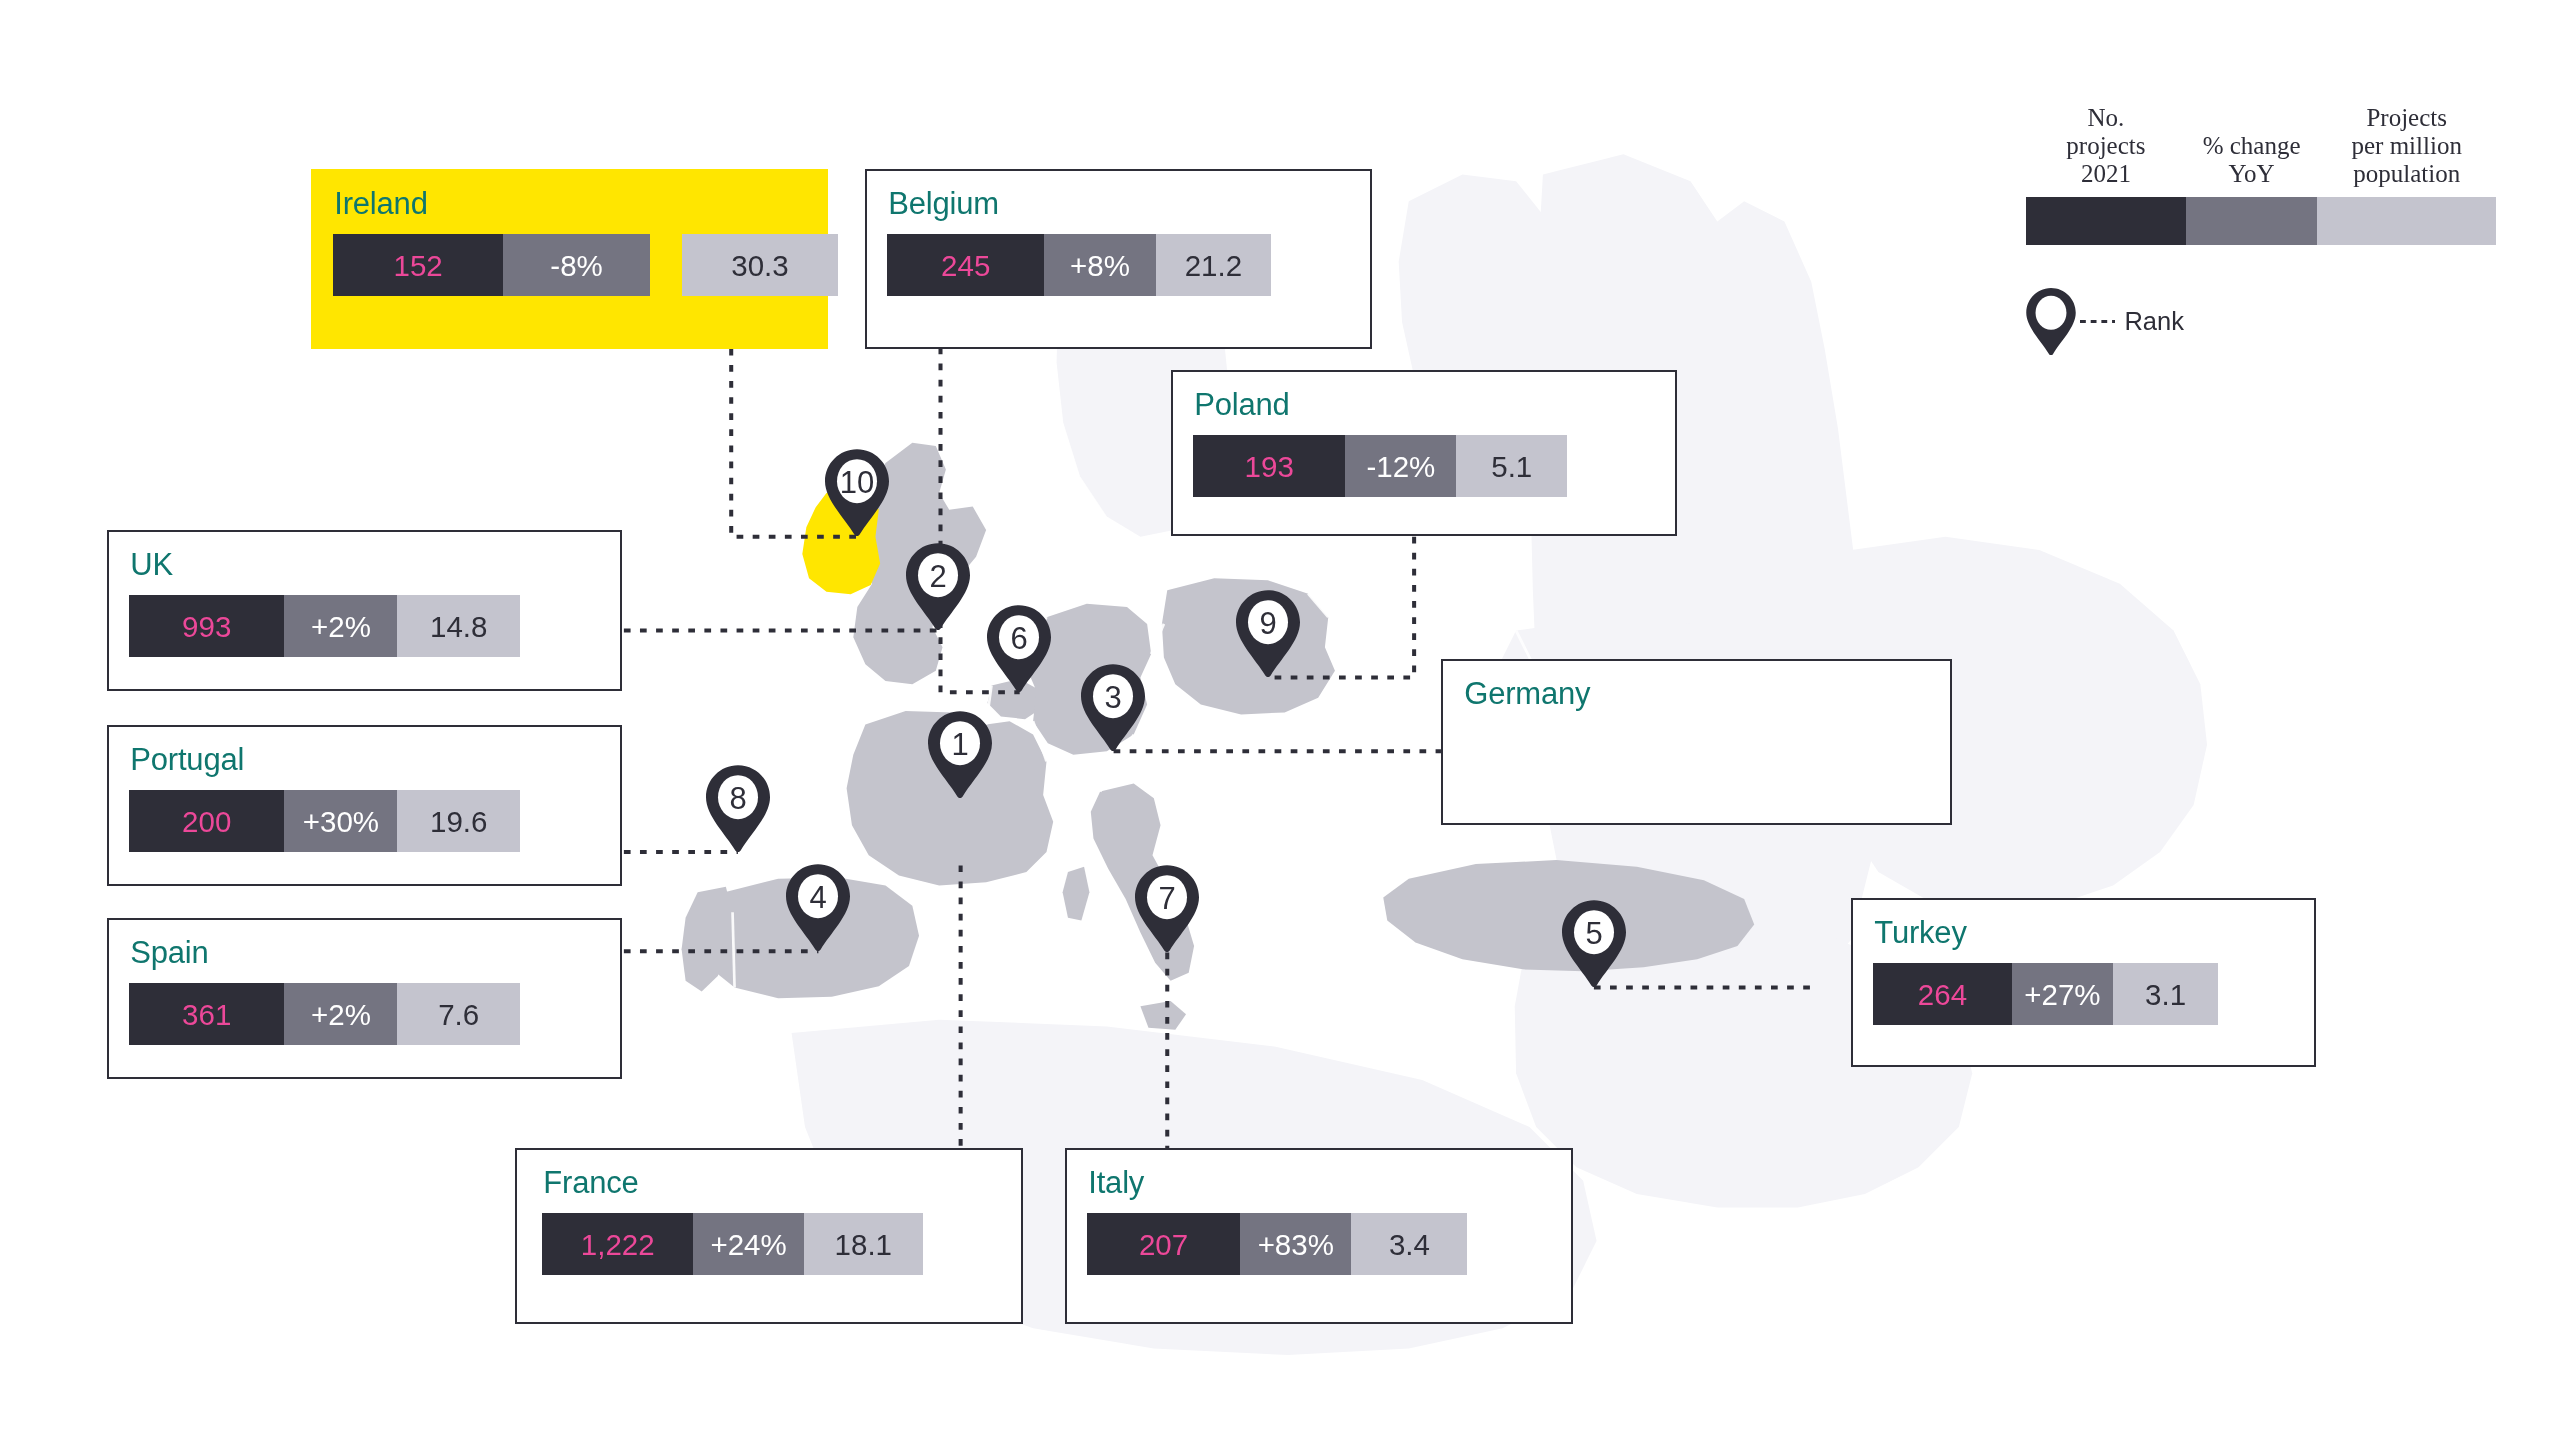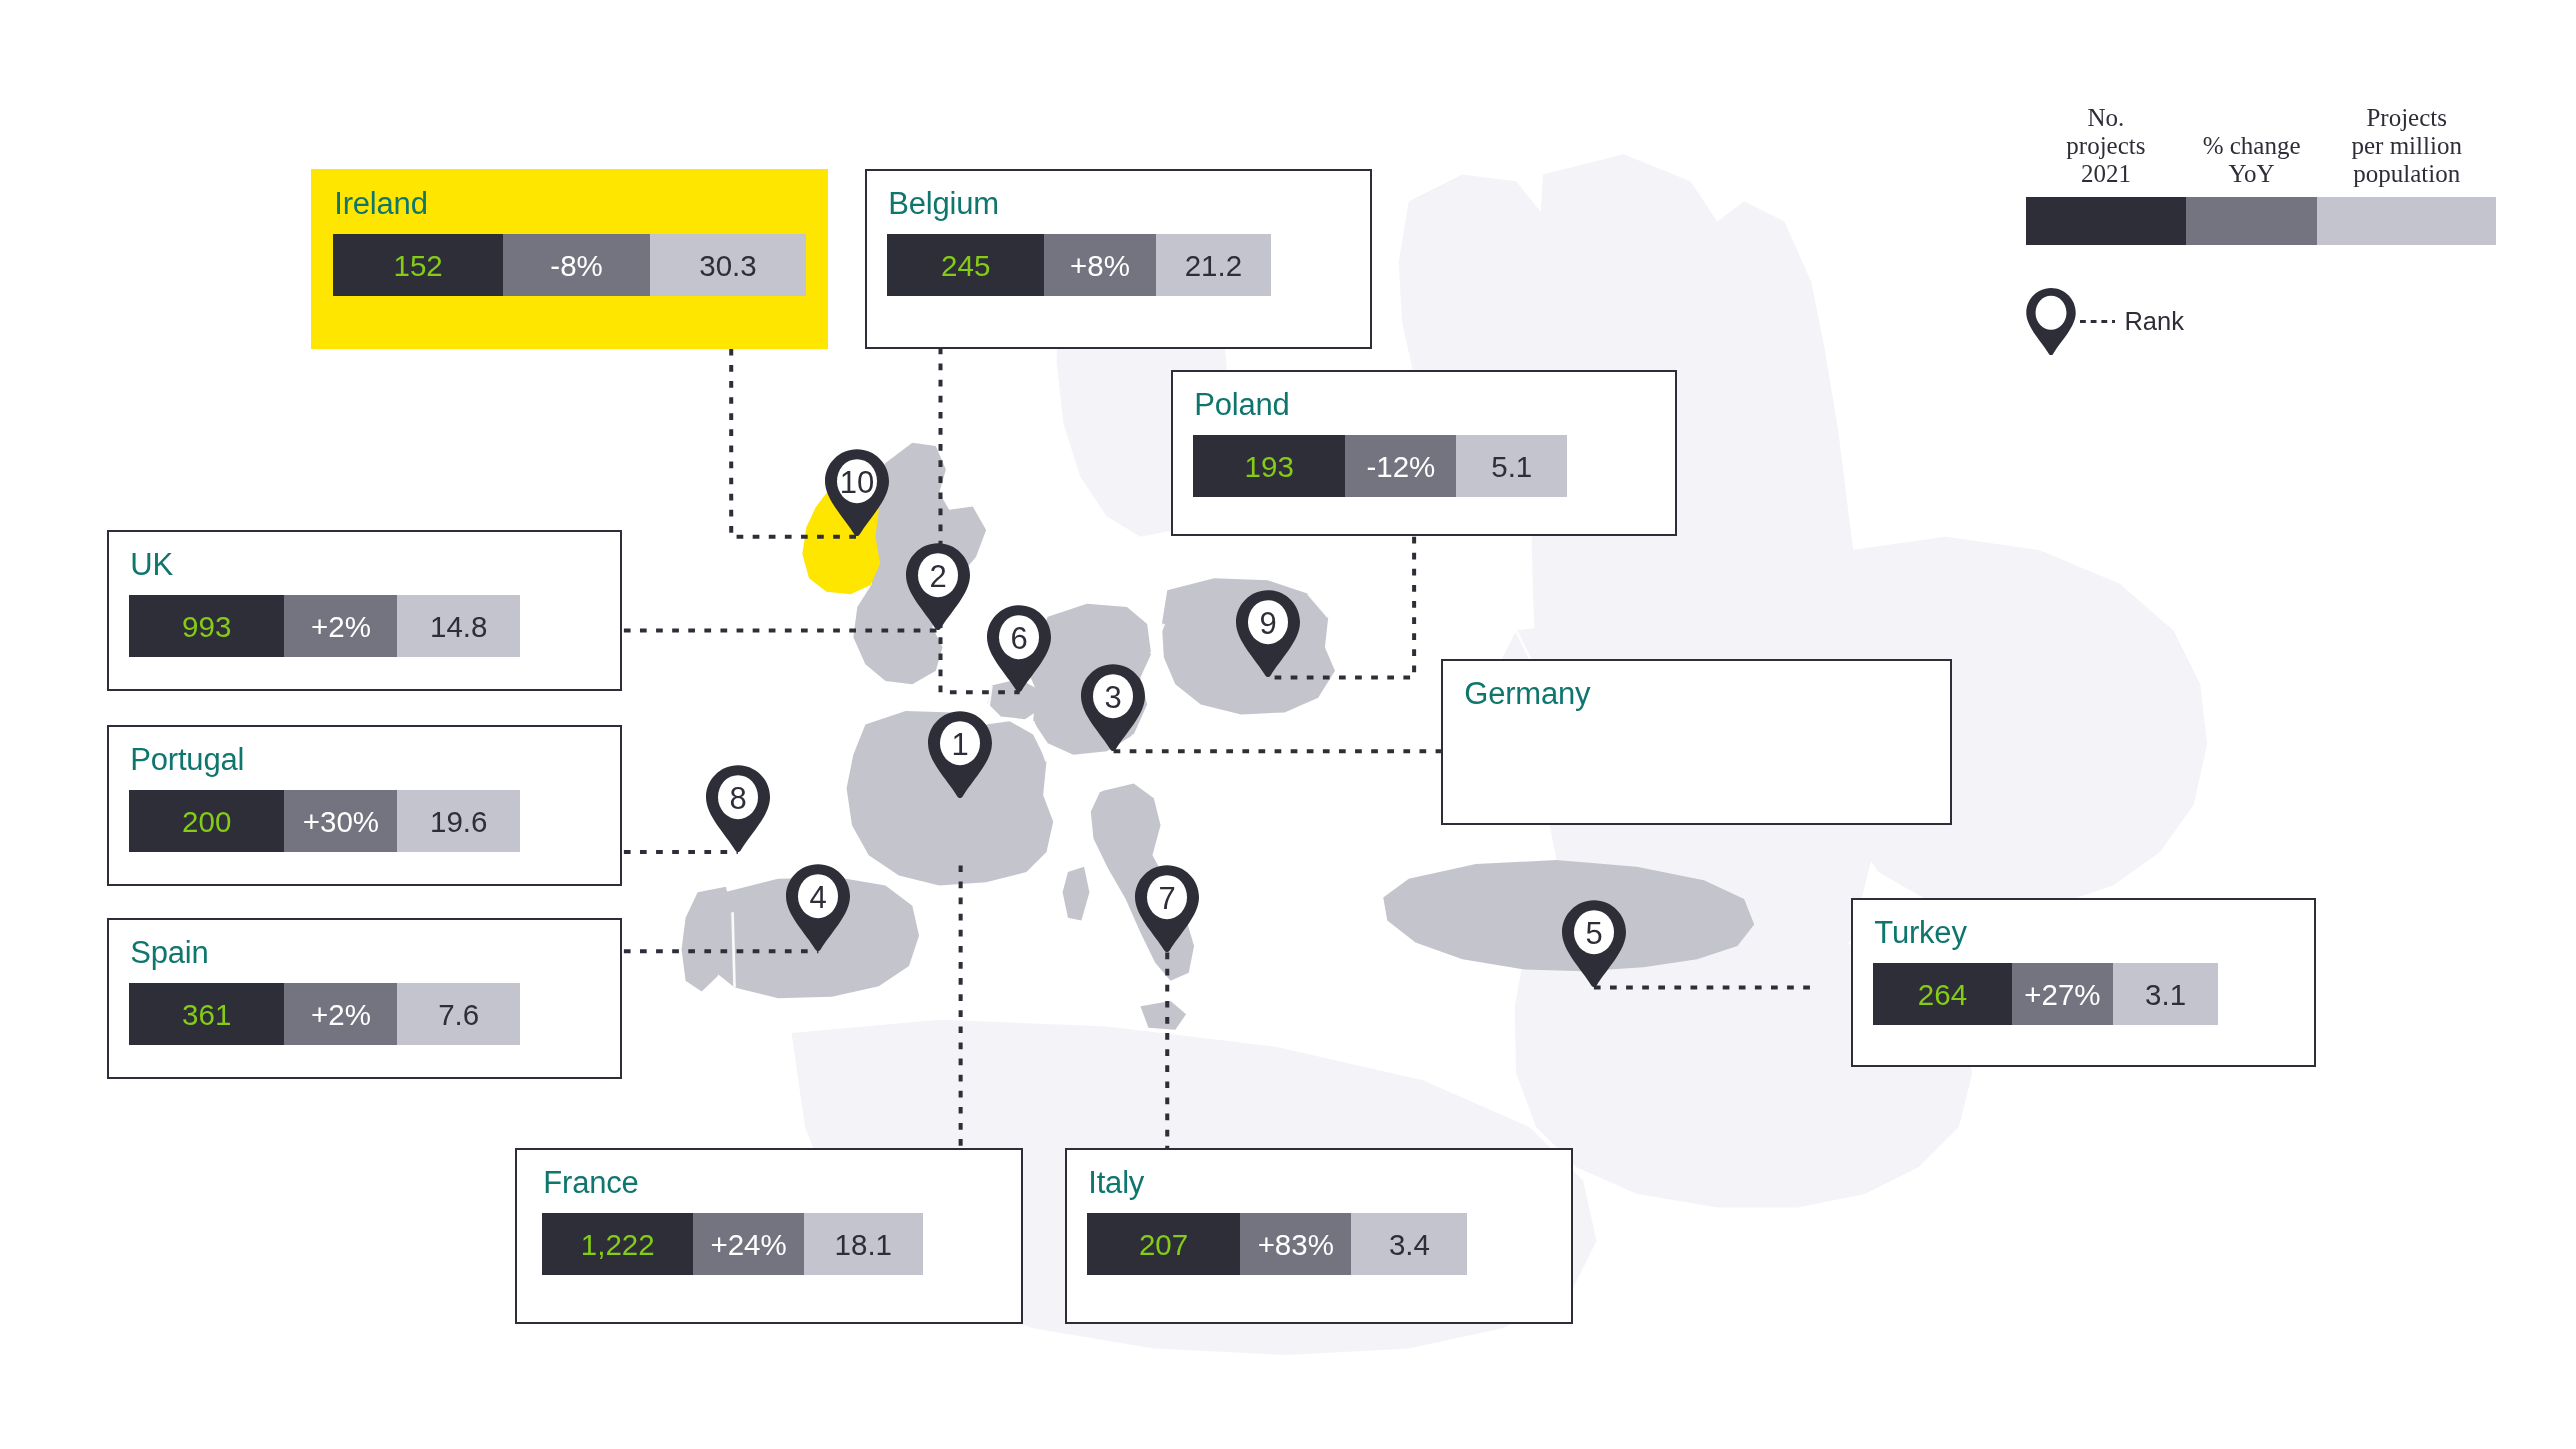--- a/index.html
+++ b/index.html
@@ -28,21 +28,21 @@
   .card-title{
     font-size:31px;font-weight:normal;color:#0f766e;
     line-height:1.05;letter-spacing:-0.2px;
     margin:0 0 13.4px 1.3px;white-space:nowrap;
   }
   .bar{display:flex;height:62px;width:100%;}
   .seg{
     display:flex;align-items:center;justify-content:center;
     font-size:29.5px;line-height:1;box-sizing:border-box;
   }
-  .seg.s1{background:#2E2E38;color:#84cc16;}
+  .seg.s1{background:#2E2E38;color:#ec4899;}
   .seg.s2{background:#747481;color:#ffffff;}
   .seg.s3{background:#C4C4CE;color:#2E2E38;}
 
   
   .pin{position:absolute;width:64px;height:87px;}
   .pin-num{
     position:absolute;left:0;top:0;width:64px;height:70px;
     display:flex;align-items:center;justify-content:center;
     font-size:31px;color:#2E2E38;line-height:1;
     padding-bottom:2.7px;box-sizing:border-box;
@@ -179,21 +179,21 @@
 
       <path d="M1740 1420 L1740 1712"></path>
     </g>
   </svg>
 
   <div class="card highlight" style="left:311px;top:169px;width:517px;height:180px;">
     <div class="card-title">Ireland</div>
     <div class="bar">
       <div class="seg s1" style="flex:0 0 36%;">152</div>
       <div class="seg s2" style="flex:0 0 31%;">-8%</div>
-      <div class="seg s3" style="flex:0 0 33%;">30.3</div>
+      <div class="seg s3" style="flex:0 0 33%;margin-left:32px;">30.3</div>
     </div>
   </div>
 
   <div class="card" style="left:865px;top:169px;width:507px;height:180px;">
     <div class="card-title">Belgium</div>
     <div class="bar">
       <div class="seg s1" style="flex:0 0 34%;">245</div>
       <div class="seg s2" style="flex:0 0 24%;">+8%</div>
       <div class="seg s3" style="flex:0 0 25%;">21.2</div>
     </div>

